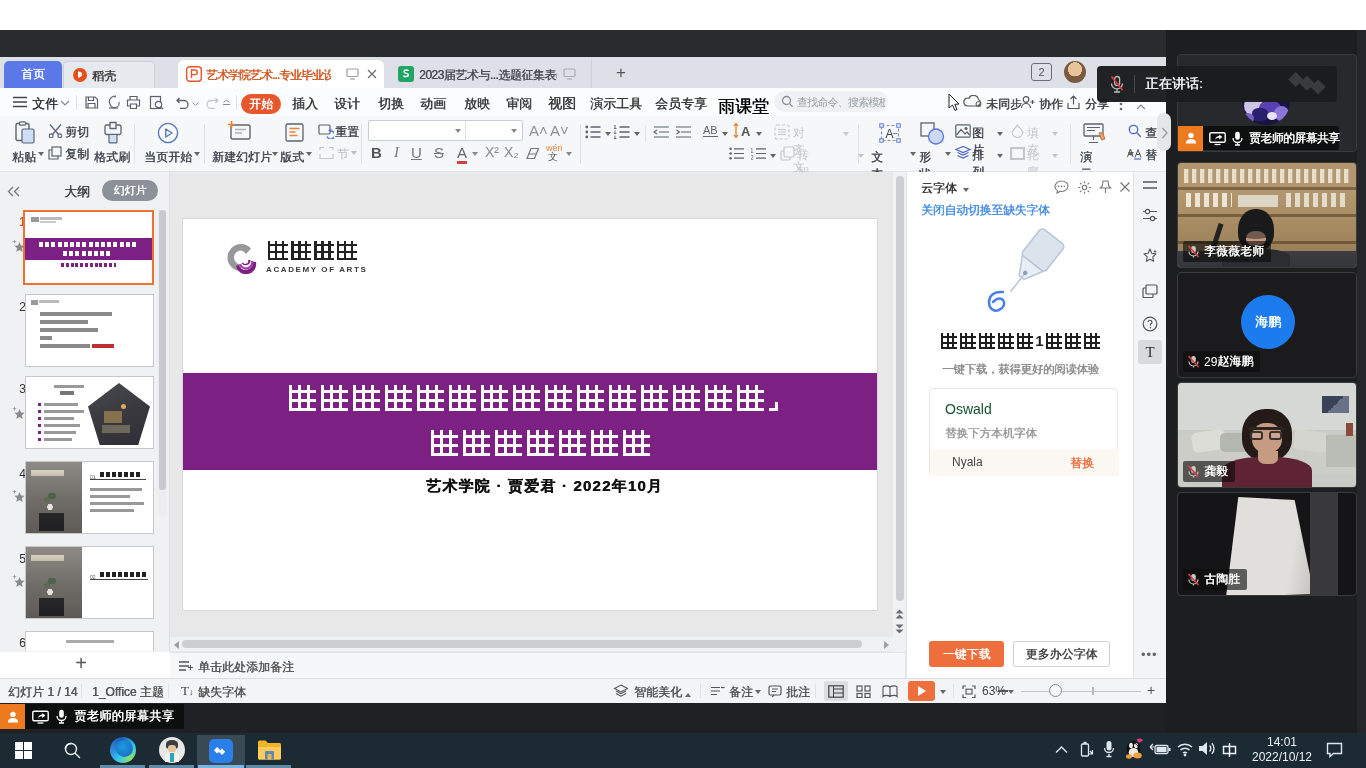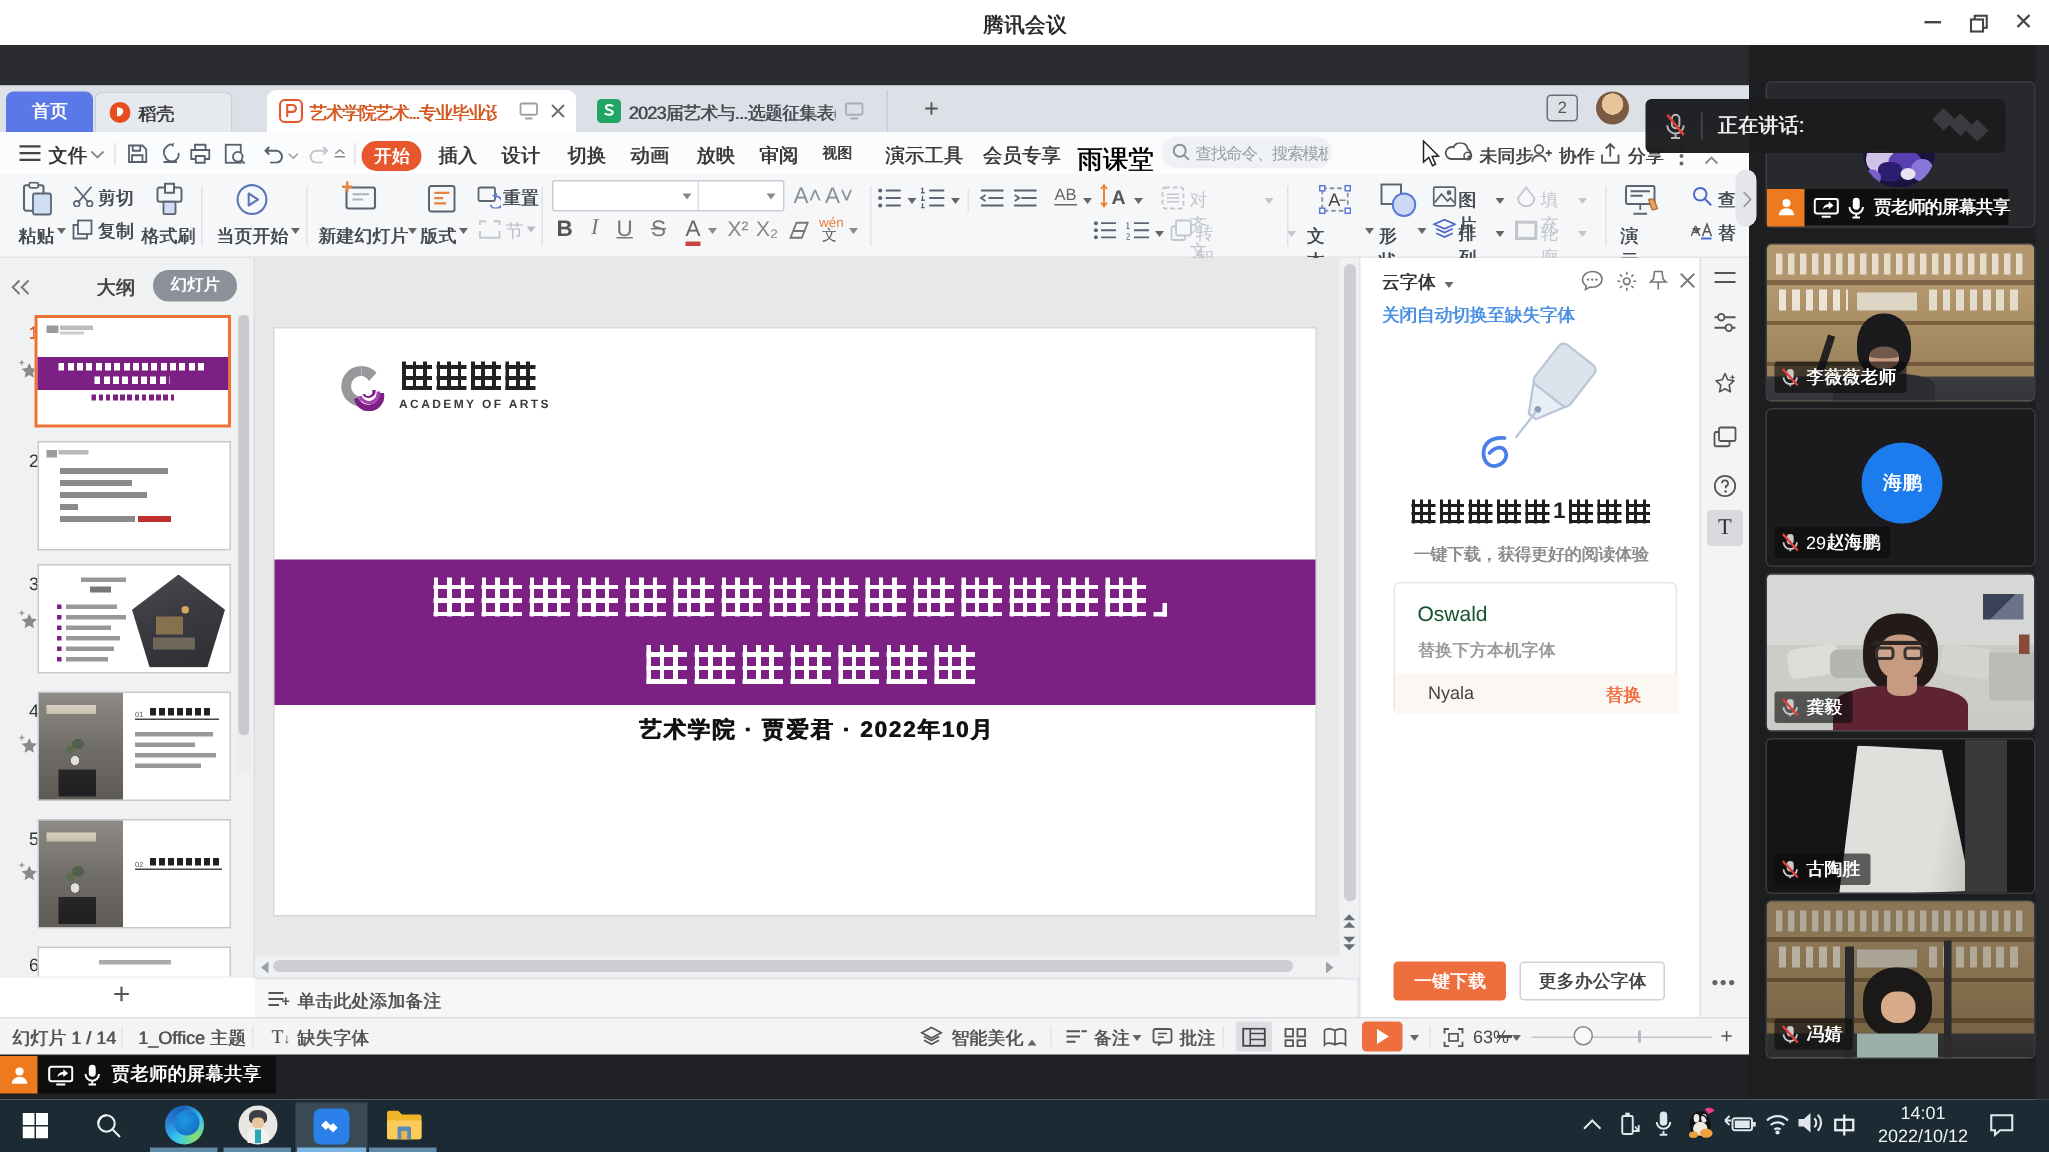--- a/index.html
+++ b/index.html
@@ -34,29 +34,20 @@
  linear-gradient(#ddd6c6,#ddd6c6),
  repeating-linear-gradient(90deg,#e4dccb 0 5px,rgba(0,0,0,0) 5px 9px),
  linear-gradient(#d8d0be,#d8d0be),
  linear-gradient(#3c3d40,#34353a);
  background-repeat:no-repeat;background-position:6px 6px,8px 30px,60px 32px,108px 30px,120px 34px,0 88px;background-size:168px 14px,46px 14px,40px 12px,62px 14px,0 0,100% 18px}
 .shelfbg>div{z-index:1}
 .dim{position:absolute;left:0;top:0;right:0;bottom:0;background:rgba(20,14,8,.25);z-index:1}
 </style></head><body>
 <div id="app">
 
-<div class="abs" style="left:0;top:0;width:1366px;height:30px;background:#fff">
-  <div class="abs t" style="left:655px;top:8px;font-size:14px;color:#2a2a2a">腾讯会议</div>
-  <svg class="abs" style="left:1276px;top:0" width="90" height="30" viewBox="0 0 90 30">
-    <rect x="7" y="14" width="11" height="1.6" fill="#444"></rect>
-    <rect x="40.5" y="10.5" width="8" height="8" fill="none" stroke="#444" stroke-width="1.4"></rect>
-    <rect x="38" y="13" width="8" height="8" fill="#fff" stroke="#444" stroke-width="1.4"></rect>
-    <path d="M69 10 L77 18 M77 10 L69 18" stroke="#444" stroke-width="1.5"></path>
-  </svg>
-</div>
 
 <div class="abs" style="left:0;top:30px;width:1166px;height:27px;background:#292b2e"></div>
 
 <div class="abs" style="left:0;top:57px;width:1166px;height:31px;background:#dde1e7">
   <div class="abs" style="left:4px;top:4px;width:58px;height:27px;background:#5b78e8;border-radius:5px 5px 0 0;color:#fff;font-size:12px;text-align:center;line-height:27px"><span class="t">首页</span></div>
   <div class="abs" style="left:63px;top:4px;width:92px;height:27px;background:#e6e9ee;border-radius:5px 5px 0 0;border:1px solid #ccd1d9;border-bottom:none">
     <svg class="abs" style="left:9px;top:6px" width="14" height="14" viewBox="0 0 14 14">
           <circle cx="7" cy="7" r="7" fill="#e84e1b"></circle>
           <path d="M5 3.5 C9 3.5 10 6 8.5 8 C7 10 5 9.5 5 9.5 Z" fill="#fff"></path>
         </svg>
@@ -130,21 +121,21 @@
         <path d="M1 5.5h7M1.5 3.5l3-2.5 3 2.5" fill="none" stroke="#888" stroke-width="1"></path>
       </svg>
   <div class="sep-v" style="left:236px;top:7px;height:15px"></div>
   <div class="abs" style="left:241px;top:6px;width:40px;height:20px;background:#e8562d;border-radius:10px;color:#fff;font-size:12px;text-align:center;line-height:20px"><span class="t">开始</span></div>
   <div class="abs t" style="left:292px;top:7px;font-size:13px;color:#3a3a3a">插入</div>
   <div class="abs t" style="left:334px;top:7px;font-size:13px;color:#3a3a3a">设计</div>
   <div class="abs t" style="left:378px;top:7px;font-size:13px;color:#3a3a3a">切换</div>
   <div class="abs t" style="left:420px;top:7px;font-size:13px;color:#3a3a3a">动画</div>
   <div class="abs t" style="left:464px;top:7px;font-size:13px;color:#3a3a3a">放映</div>
   <div class="abs t" style="left:506px;top:7px;font-size:13px;color:#3a3a3a">审阅</div>
-  <div class="abs t" style="left:548px;top:7px;font-size:10px;color:#3a3a3a">视图</div>
+  <div class="abs t" style="left:548px;top:7px;font-size:14px;color:#3a3a3a">视图</div>
   <div class="abs t" style="left:590px;top:7px;font-size:13px;color:#3a3a3a">演示工具</div>
   <div class="abs t" style="left:655px;top:7px;font-size:13px;color:#3a3a3a">会员专享</div>
   <div class="abs t" style="left:718px;top:7px;font-size:17px;color:#000000">雨课堂</div>
   <div class="abs" style="left:774px;top:3px;width:114px;height:21px;background:#eff1f4;border-radius:11px">
     <svg class="abs" style="left:7px;top:4px" width="13" height="13" viewBox="0 0 13 13">
           <circle cx="5.5" cy="5.5" r="4" fill="none" stroke="#8a9097" stroke-width="1.3"></circle>
           <path d="M8.6 8.6l3 3" stroke="#8a9097" stroke-width="1.3"></path>
         </svg>
     <div class="abs" style="left:23px;top:4px;width:88px;overflow:hidden;white-space:nowrap;font-size:11px;color:#9aa0a8;letter-spacing:-0.8px">查找命令、搜索模板</div>
   </div>
@@ -768,36 +759,20 @@
     <div class="lbl" style="left:5px;bottom:5px">
           <svg width="13" height="13" viewBox="0 0 13 13" style="margin-right:4px">
             <rect x="4.2" y="1" width="4.6" height="7" rx="2.3" fill="#c9c9c9"></rect>
             <path d="M2 6.5 a4.5 4.5 0 0 0 9 0 M6.5 10.5 V12.5" stroke="#c9c9c9" stroke-width="1.2" fill="none"></path>
             <path d="M1.5 1 L11.5 12" stroke="#e03e3e" stroke-width="1.6"></path>
           </svg>
           <span class="t">龚毅</span>
         </div>
   </div>
 
-  <div class="abs shelfbg" style="left:11px;top:570px;width:180px;height:106px;border:1px solid #3a3b3e;border-radius:4px;overflow:hidden">
-    <div class="dim"></div>
-        <div class="abs" style="left:52px;top:30px;width:6px;height:76px;background:#2a2a2c"></div>
-    <div class="abs" style="left:118px;top:26px;width:5px;height:80px;background:#2a2a2c"></div>
-    <div class="abs" style="left:64px;top:44px;width:46px;height:46px;background:#1b1917;border-radius:46% 46% 40% 40%"></div>
-    <div class="abs" style="left:76px;top:60px;width:23px;height:21px;background:#d8ab8a;border-radius:45%"></div>
-    <div class="abs" style="left:60px;top:88px;width:54px;height:18px;background:#9ab0a8"></div>
-    <div class="lbl" style="left:5px;bottom:5px">
-          <svg width="13" height="13" viewBox="0 0 13 13" style="margin-right:4px">
-            <rect x="4.2" y="1" width="4.6" height="7" rx="2.3" fill="#c9c9c9"></rect>
-            <path d="M2 6.5 a4.5 4.5 0 0 0 9 0 M6.5 10.5 V12.5" stroke="#c9c9c9" stroke-width="1.2" fill="none"></path>
-            <path d="M1.5 1 L11.5 12" stroke="#e03e3e" stroke-width="1.6"></path>
-          </svg>
-          <span class="t">冯婧</span>
-        </div>
-  </div>
 </div>
 
 <div class="abs" style="left:1157px;top:113px;width:14px;height:38px;background:#e4e6e9;border-radius:7px;z-index:5">
       <svg style="position:absolute;left:4px;top:14px" width="7" height="12" viewBox="0 0 7 12">
         <path d="M1.5 1 L6 6 L1.5 11" fill="none" stroke="#999" stroke-width="1.2"></path>
       </svg>
     </div>
 
 <div class="abs" style="left:1097px;top:66px;width:240px;height:36px;background:rgba(27,28,30,.97);border-radius:4px;z-index:6;display:flex;align-items:center">
   <svg style="margin-left:12px" width="16" height="18" viewBox="0 0 16 18">

